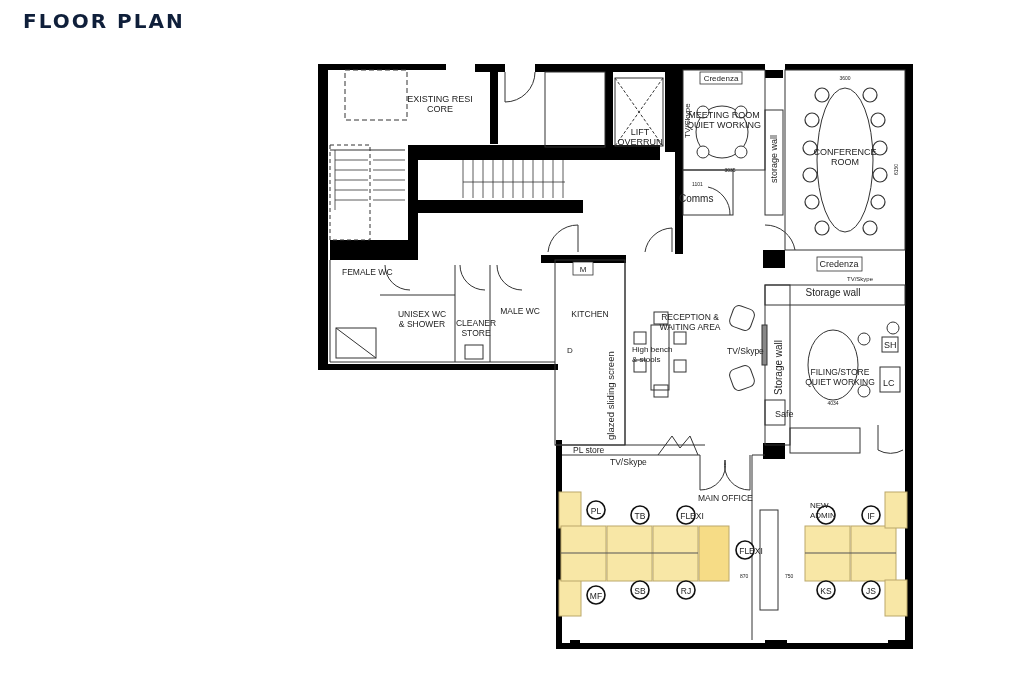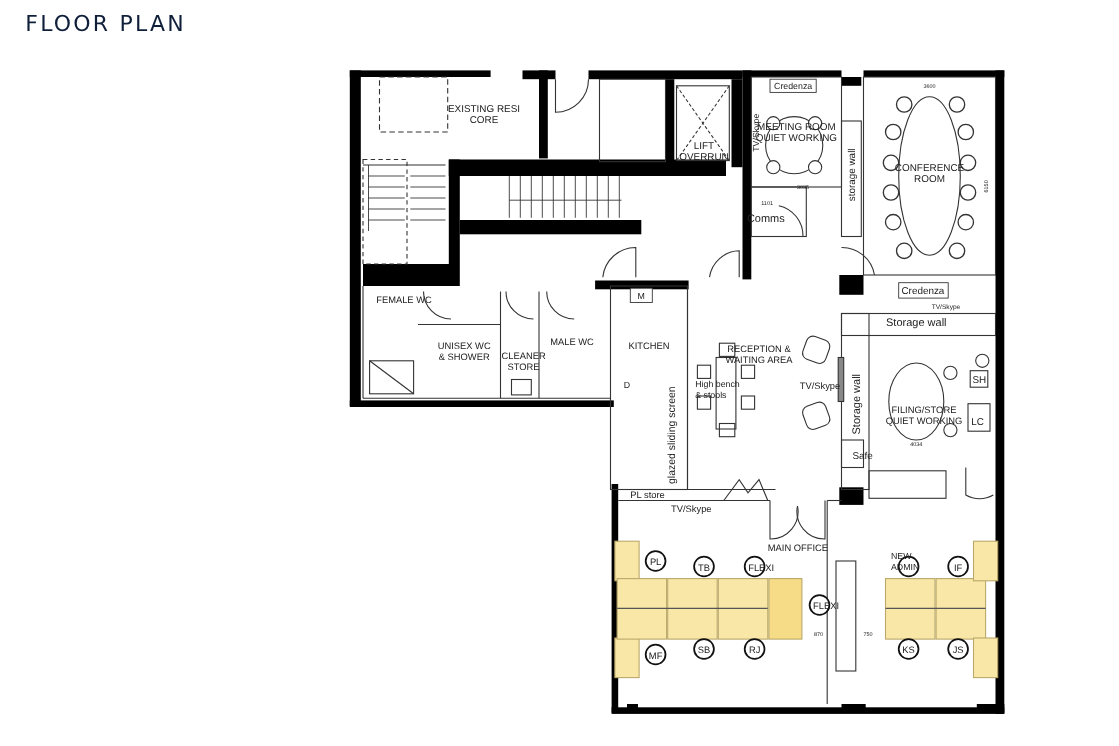--- a/index.html
+++ b/index.html
@@ -1,17 +1,17 @@
 <!DOCTYPE html>
 <html><head>
 <meta charset="utf-8">
 <style>
   html,body{margin:0;padding:0;background:#fff;}
   body{width:1017px;height:678px;position:relative;overflow:hidden;font-family:"Liberation Sans",sans-serif;}
-  .title{position:absolute;left:23px;top:9px;font-family:"DejaVu Sans",sans-serif;font-weight:normal;font-size:20px;letter-spacing:2px;color:#0f1f3a;}
+  .title{position:absolute;left:23px;top:9px;font-family:"DejaVu Sans",sans-serif;font-weight:bold;font-size:20px;letter-spacing:2px;color:#0f1f3a;}
   svg{position:absolute;left:0;top:0;}
   .lbl{font-family:"Liberation Sans",sans-serif;fill:#222;}
 </style>
 </head>
 <body>
 
 <div class="title">FLOOR PLAN</div>
 
 <svg width="1017" height="678" viewBox="0 0 1017 678">
 

